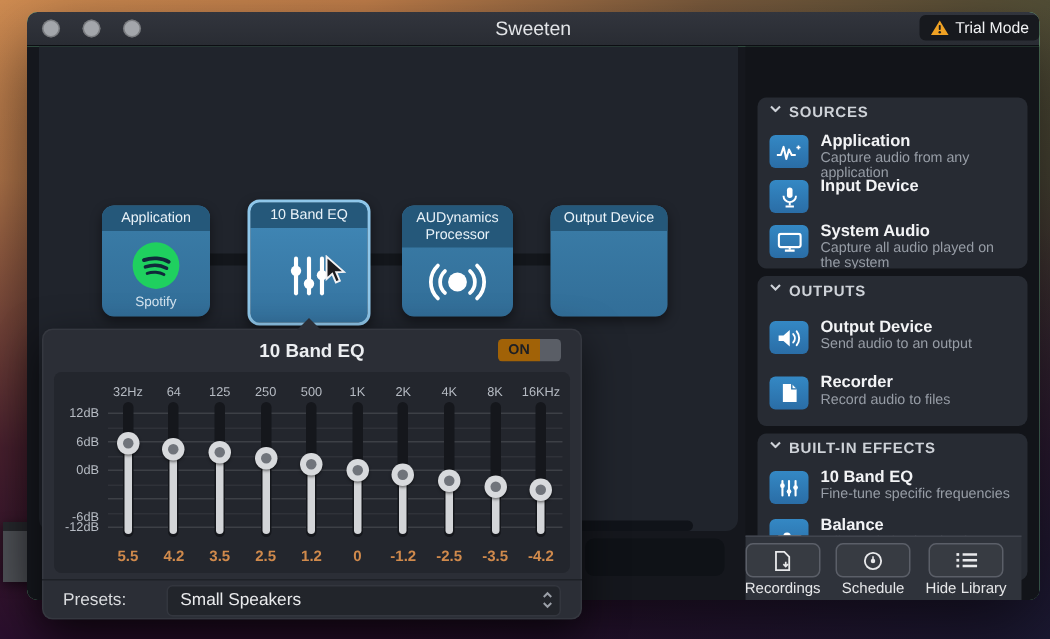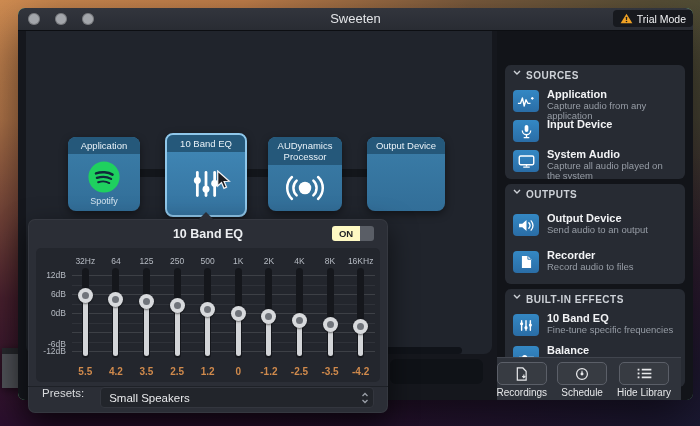--- a/index.html
+++ b/index.html
@@ -42,42 +42,42 @@
   
   .eq-popover{position:absolute;left:28px;top:219px;width:360px;height:194px;background:#2b2e36;
     border-radius:7px;box-shadow:0 10px 28px rgba(0,0,0,.6), inset 0 0 0 1px rgba(255,255,255,.05);z-index:20;}
   .eq-arrow{position:absolute;left:170px;top:-7px;width:0;height:0;
     border-left:8px solid transparent;border-right:8px solid transparent;border-bottom:8px solid #2b2e36;}
   .eq-header{position:relative;height:29px;}
   .eq-title{position:absolute;left:0;right:0;top:0;height:29px;line-height:30px;text-align:center;
     font-size:12.5px;font-weight:600;color:#eceef1;}
   .eq-toggle{position:absolute;right:14px;top:7px;width:42px;height:15px;border-radius:3px;overflow:hidden;
     display:flex;cursor:default;}
-  .eq-toggle .on{width:28px;background:#fef9c3;color:#1d1f24;font-size:9.5px;font-weight:700;
+  .eq-toggle .on{width:28px;background:#a16207;color:#1d1f24;font-size:9.5px;font-weight:700;
     display:flex;align-items:center;justify-content:center;}
   .eq-toggle .off{flex:1;background:#5a5e66;}
   .eq-inset{position:absolute;left:8px;right:8px;top:29px;height:134px;background:#23262d;border-radius:5px;}
   .freq-row,.vals-row{display:flex;padding-left:34px;padding-right:4px;}
   .freq-row{height:18px;align-items:flex-end;}
   .fcell{flex:1;text-align:center;font-size:8.5px;color:#b6bbc3;}
   .plot{position:relative;height:94px;}
   .gridline{position:absolute;left:36px;right:5px;height:1px;background:rgba(255,255,255,.06);}
   .gridline.major{background:rgba(255,255,255,.12);}
   .db-label{position:absolute;left:0;width:30px;text-align:right;font-size:8.5px;color:#b6bbc3;}
   .cols{position:absolute;left:34px;right:4px;top:0;bottom:0;display:flex;}
   .eq-band{flex:1;position:relative;}
   .track{position:absolute;left:50%;margin-left:-3.5px;width:7px;top:2px;height:90px;background:#15171c;border-radius:4px;}
   .stem{position:absolute;left:50%;margin-left:-2.5px;width:5px;background:#d3d5d8;border-radius:3px;}
   .knob{position:absolute;left:50%;margin-left:-7.5px;width:15px;height:15px;border-radius:50%;
     background:#d8dadd;box-shadow:0 1px 2px rgba(0,0,0,.5);display:flex;align-items:center;justify-content:center;}
   .knob::after{content:"";width:7px;height:7px;border-radius:50%;background:#70747b;}
   .vals-row{height:22px;align-items:center;}
   .vcell{flex:1;text-align:center;font-size:10px;font-weight:700;color:#d08a4c;}
   .presets-row{position:absolute;left:0;right:0;top:167px;bottom:0;border-top:1px solid #1e2127;
-    display:flex;padding:0 14px;gap:16px;}
+    display:flex;align-items:center;padding:0 14px;gap:27px;}
   .presets-label{font-size:11.5px;color:#d9dbde;}
   .preset-select{flex:1;height:19px;background:#22252b;border-radius:4px;border:1px solid #33363e;
     display:flex;align-items:center;padding:0 4px 0 8px;font-size:11.5px;color:#e9eaec;}
   .preset-select .grow{flex:1;}
   
   .cursor{position:absolute;left:216px;top:170px;z-index:40;}
   
   .library{position:absolute;right:0;top:0;width:196px;height:369px;background:#121419;}
   .lib-card{position:absolute;left:8px;width:180px;background:#272b33;border-radius:6px;
     padding:5px 8px 4px 8px;box-sizing:border-box;overflow:hidden;}

